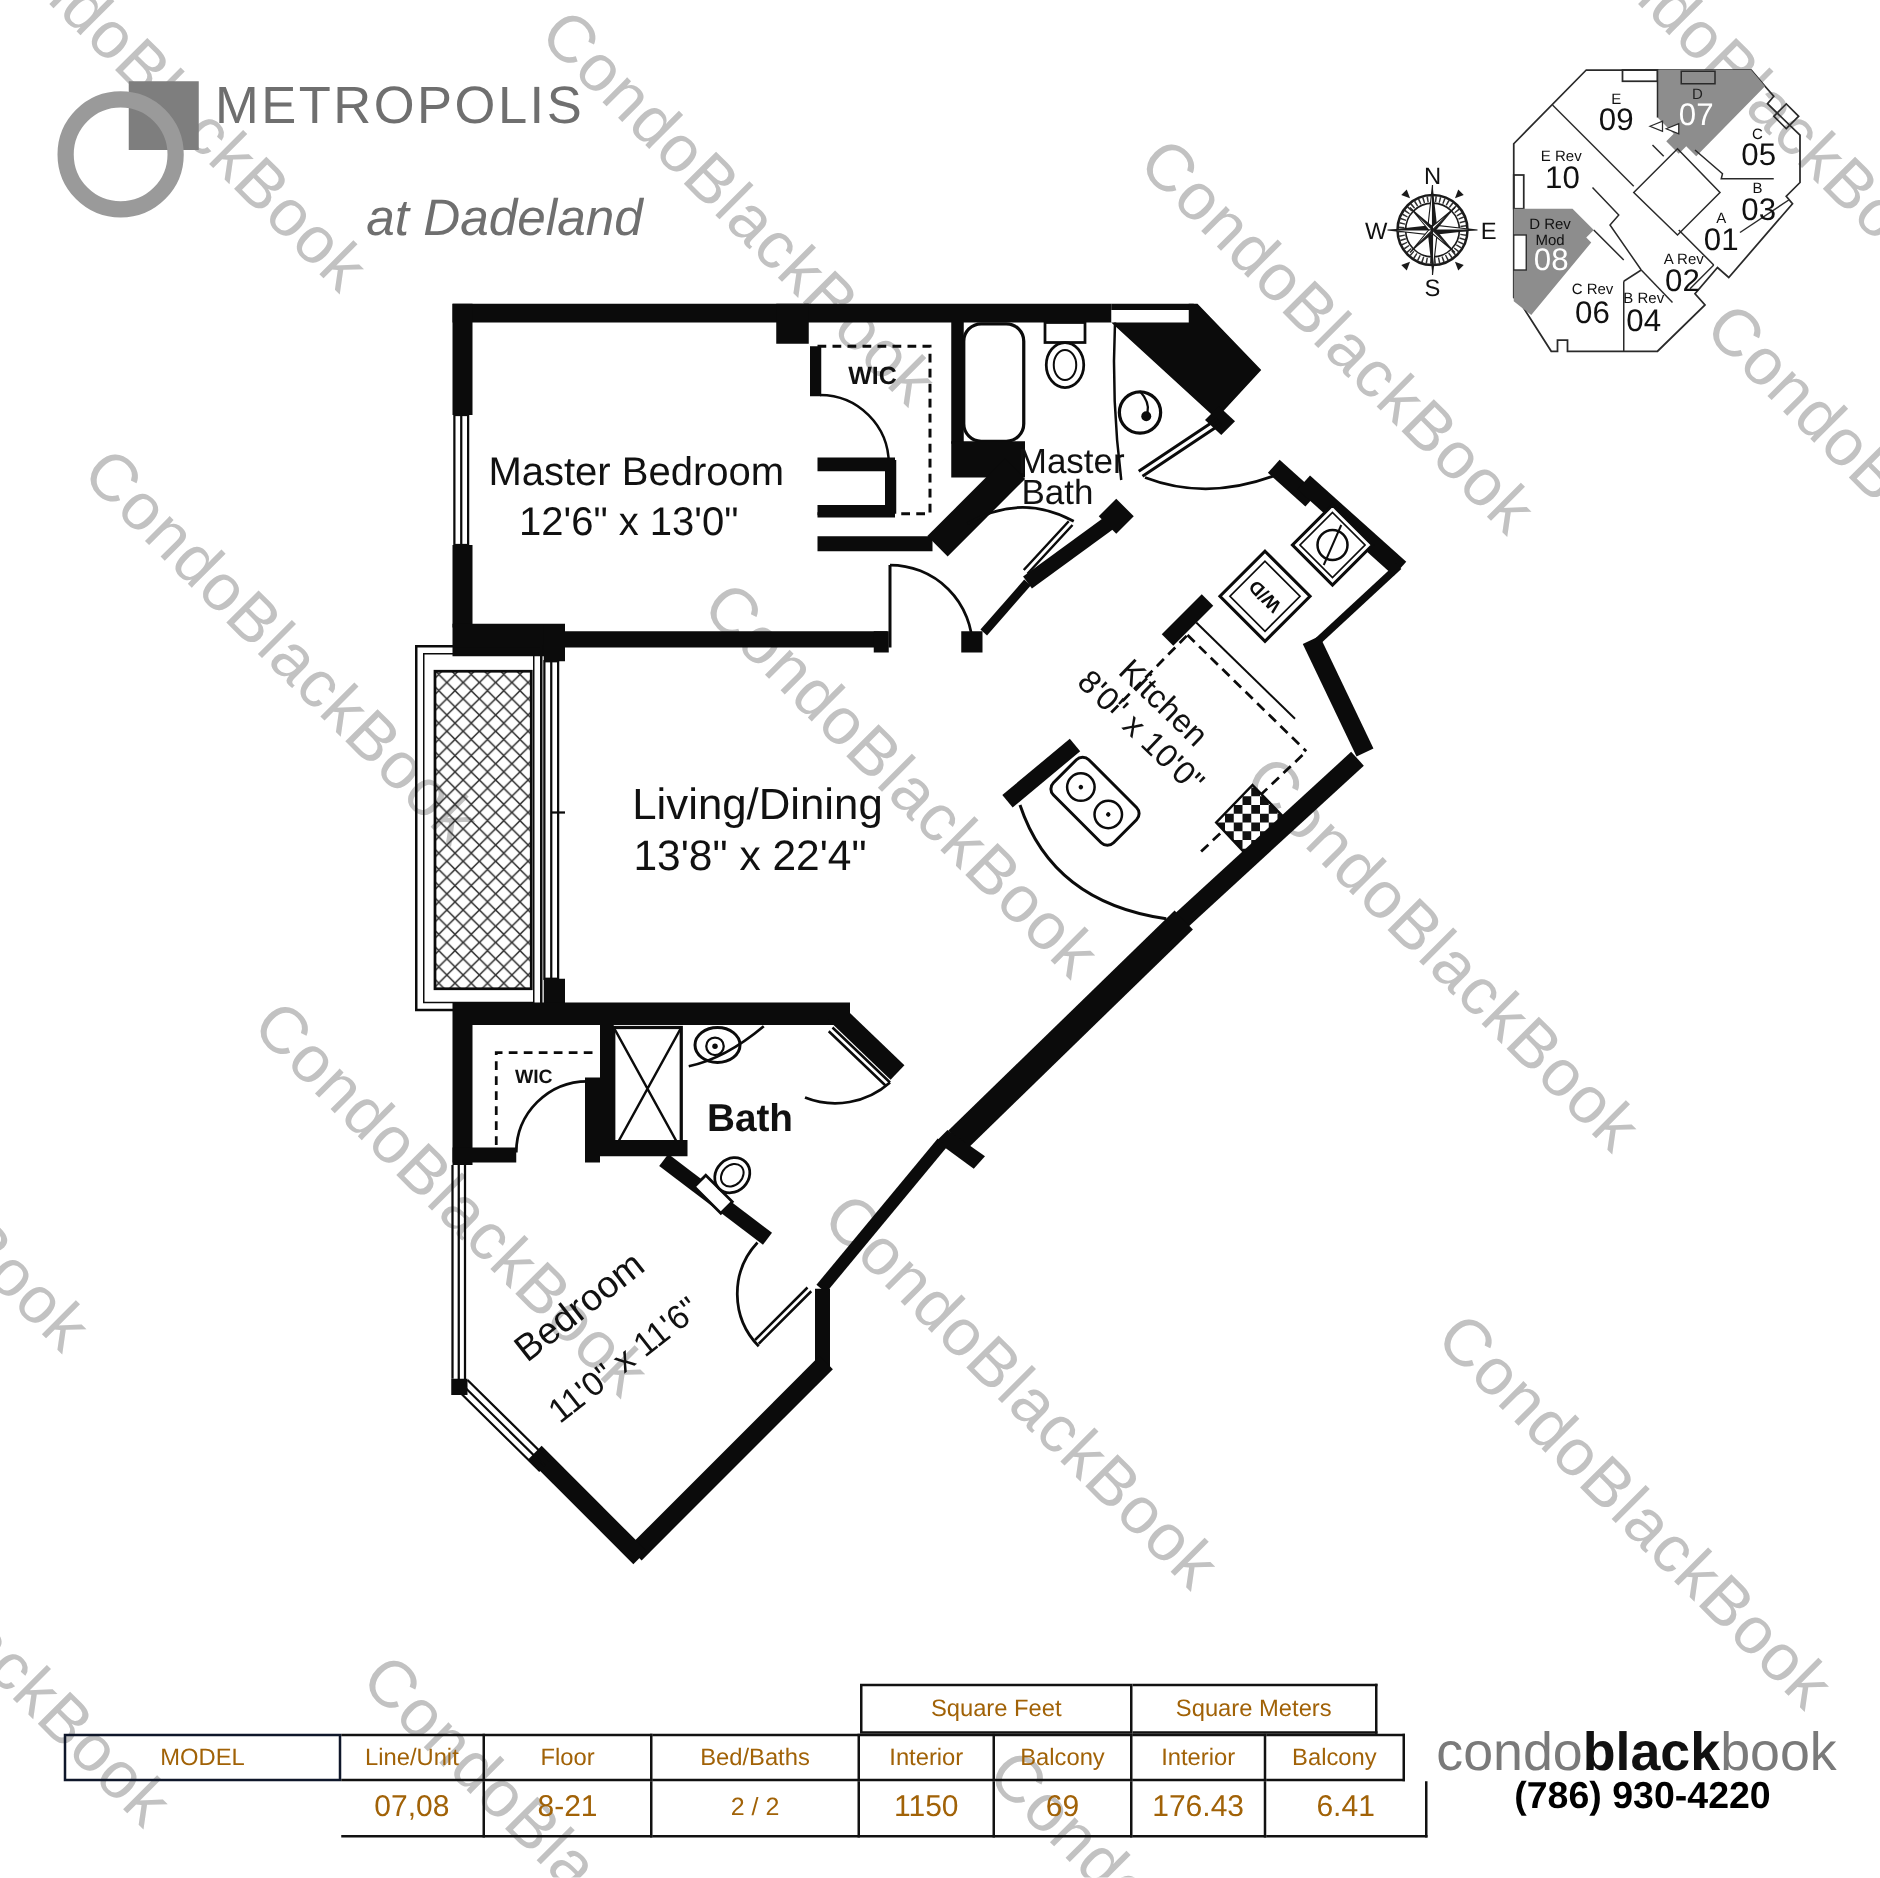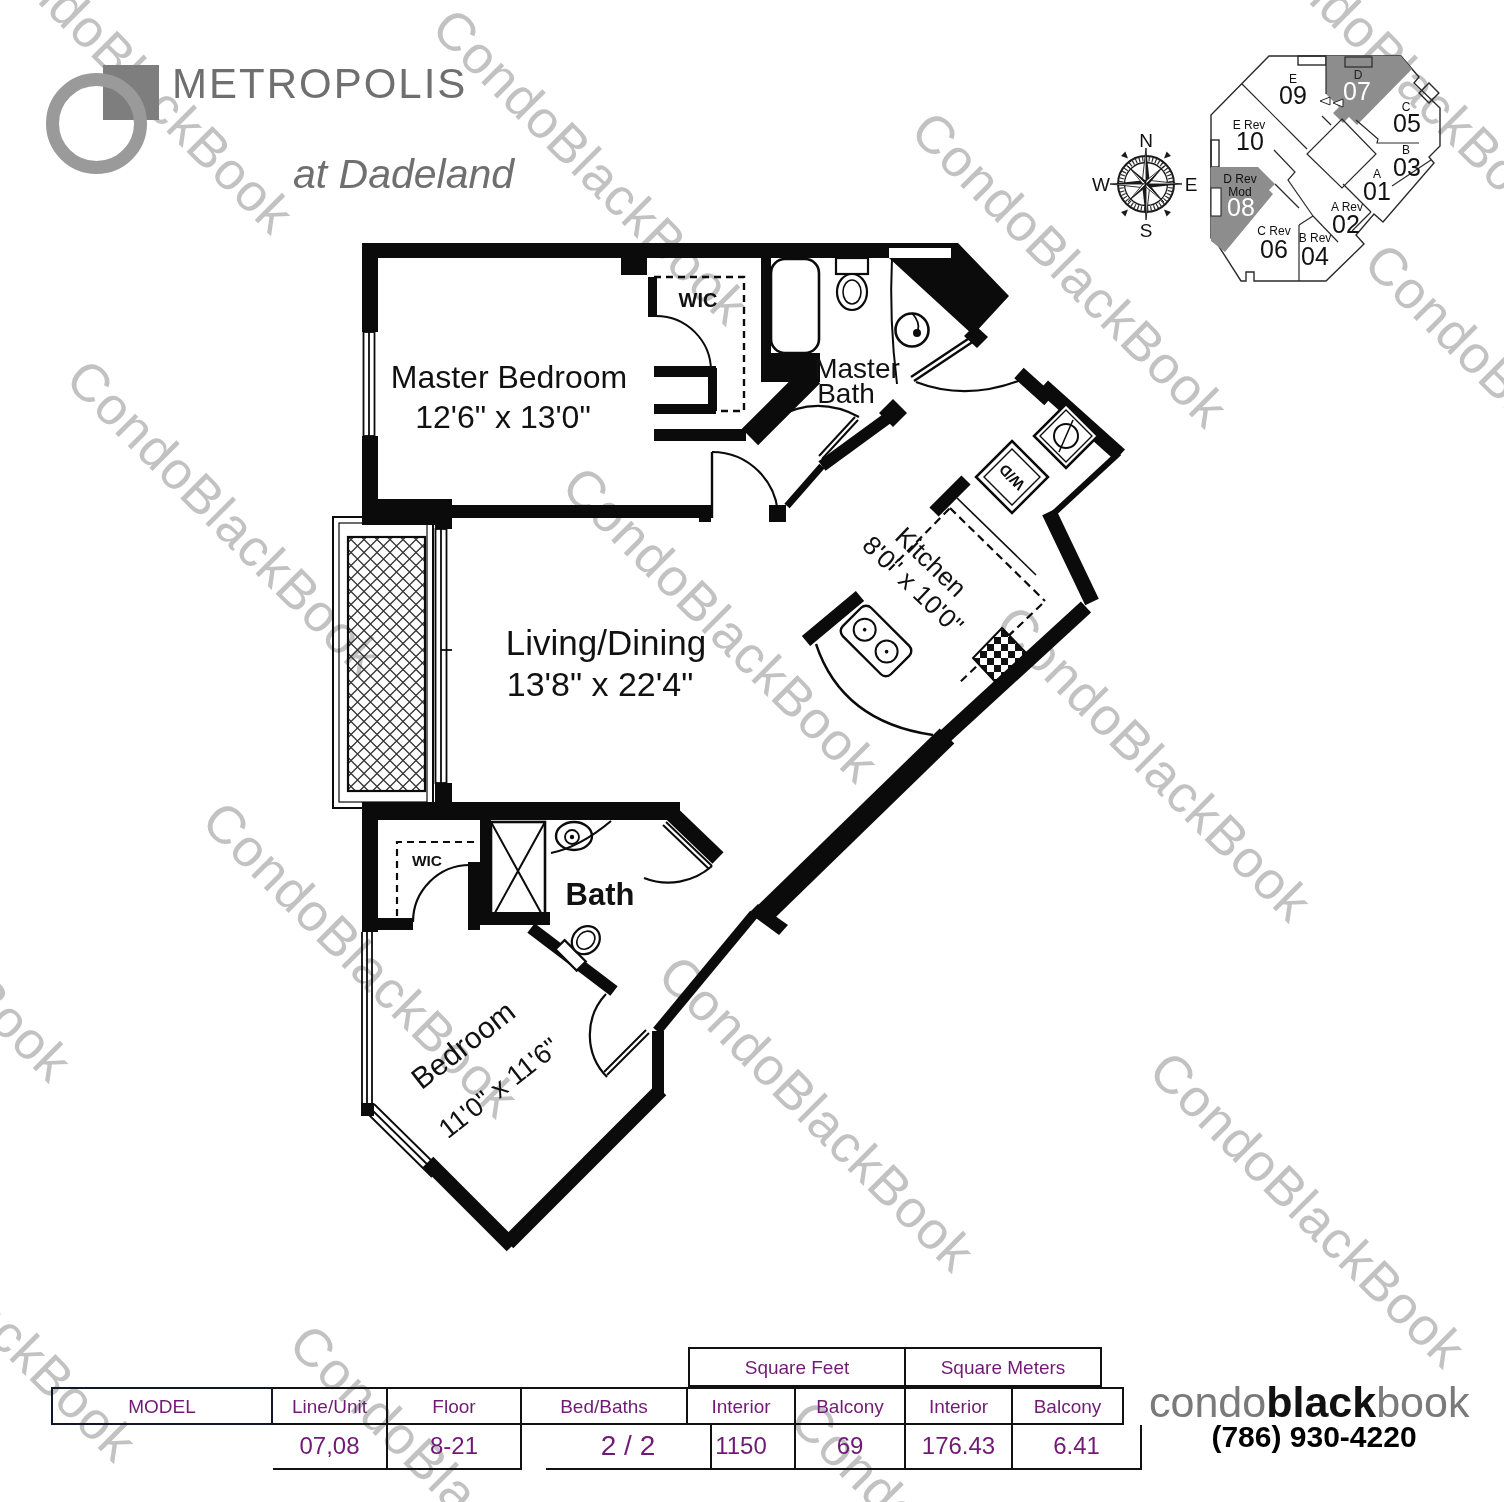--- a/index.html
+++ b/index.html
@@ -389,34 +389,34 @@
   <path d="M606,994 A60,60 0 0 0 607,1077" stroke="#0b0b0b" stroke-width="2.2" fill="none"></path>
 
   <path d="M649,1033 L607,1075 M646,1030 L604,1072" stroke="#0b0b0b" stroke-width="2" fill="none"></path>
 
   <g font-size="30" fill="#111" text-anchor="middle">
     <text x="464" y="1046" transform="rotate(-38 464 1046)" dy="9">Bedroom</text>
     <text x="499" y="1088" transform="rotate(-38 499 1088)" dy="9" font-size="27">11'0" x 11'6"</text>
   </g>
 </svg>
 
-<div class="abs" style="left:51px;top:1347px;width:1073px;height:123px;font-size:19px;color:#701a75;">
+<div class="abs" style="left:51px;top:1347px;width:1073px;height:123px;font-size:19px;color:#a16207;">
   <div class="abs" style="left:637px;top:0;width:218px;height:40px;border:2px solid #111;box-sizing:border-box;text-align:center;line-height:38px;">Square Feet</div>
   <div class="abs" style="left:855px;top:0;width:196px;height:40px;border:2px solid #111;border-left:none;box-sizing:border-box;text-align:center;line-height:38px;">Square Meters</div>
   <div class="abs" style="left:0;top:40px;width:222px;height:38px;border:2px solid #0f172a;box-sizing:border-box;text-align:center;line-height:36px;">MODEL</div>
   <div class="abs" style="left:222px;top:40px;width:115px;height:38px;border:2px solid #111;border-left:none;box-sizing:border-box;text-align:center;line-height:36px;">Line/Unit</div>
   <div class="abs" style="left:337px;top:40px;width:134px;height:38px;border:2px solid #111;border-left:none;box-sizing:border-box;text-align:center;line-height:36px;">Floor</div>
   <div class="abs" style="left:471px;top:40px;width:166px;height:38px;border:2px solid #111;border-left:none;box-sizing:border-box;text-align:center;line-height:36px;">Bed/Baths</div>
   <div class="abs" style="left:637px;top:40px;width:108px;height:38px;border:2px solid #111;border-left:none;box-sizing:border-box;text-align:center;line-height:36px;">Interior</div>
   <div class="abs" style="left:745px;top:40px;width:110px;height:38px;border:2px solid #111;border-left:none;box-sizing:border-box;text-align:center;line-height:36px;">Balcony</div>
   <div class="abs" style="left:855px;top:40px;width:107px;height:38px;border:2px solid #111;border-left:none;box-sizing:border-box;text-align:center;line-height:36px;">Interior</div>
   <div class="abs" style="left:962px;top:40px;width:111px;height:38px;border:2px solid #111;border-left:none;box-sizing:border-box;text-align:center;line-height:36px;">Balcony</div>
   <div class="abs" style="left:222px;top:78px;width:115px;height:45px;border:2px solid #111;border-top:none;border-left:none;box-sizing:border-box;text-align:center;line-height:42px;font-size:24px;">07,08</div>
   <div class="abs" style="left:337px;top:78px;width:134px;height:45px;border:2px solid #111;border-top:none;border-left:none;box-sizing:border-box;text-align:center;line-height:42px;font-size:24px;">8-21</div>
-  <div class="abs" style="left:471px;top:78px;width:166px;height:45px;border:2px solid #111;border-top:none;border-left:none;box-sizing:border-box;text-align:center;line-height:42px;font-size:28px;margin-left:24px;">2 / 2</div>
+  <div class="abs" style="left:471px;top:78px;width:166px;height:45px;border:2px solid #111;border-top:none;border-left:none;box-sizing:border-box;text-align:center;line-height:42px;font-size:20px;">2 / 2</div>
   <div class="abs" style="left:637px;top:78px;width:108px;height:45px;border:2px solid #111;border-top:none;border-left:none;box-sizing:border-box;text-align:center;line-height:42px;font-size:24px;">1150</div>
   <div class="abs" style="left:745px;top:78px;width:110px;height:45px;border:2px solid #111;border-top:none;border-left:none;box-sizing:border-box;text-align:center;line-height:42px;font-size:24px;">69</div>
   <div class="abs" style="left:855px;top:78px;width:107px;height:45px;border:2px solid #111;border-top:none;border-left:none;box-sizing:border-box;text-align:center;line-height:42px;font-size:24px;">176.43</div>
   <div class="abs" style="left:962px;top:78px;width:129px;height:45px;border:2px solid #111;border-top:none;border-left:none;box-sizing:border-box;text-align:center;line-height:42px;font-size:24px;">6.41</div>
 </div>
 
 <div class="abs" style="left:1149px;top:1378px;font-size:43px;letter-spacing:0px;"><span style="color:#7a7a7a;">condo</span><span style="color:#111;font-weight:bold;">black</span><span style="color:#7a7a7a;">book</span></div>
 
 <div class="abs" style="left:1148px;top:1420px;width:332px;text-align:center;font-size:30px;font-weight:bold;color:#000;">(786) 930-4220</div>
 

